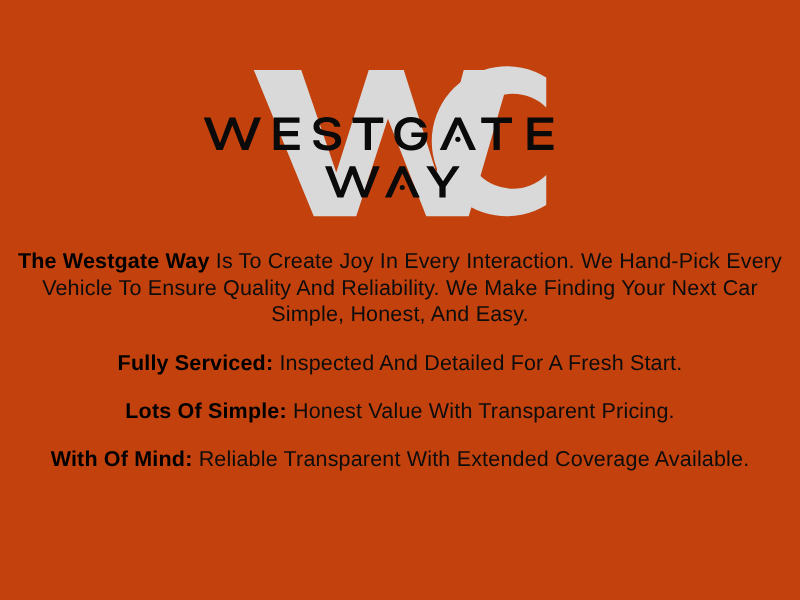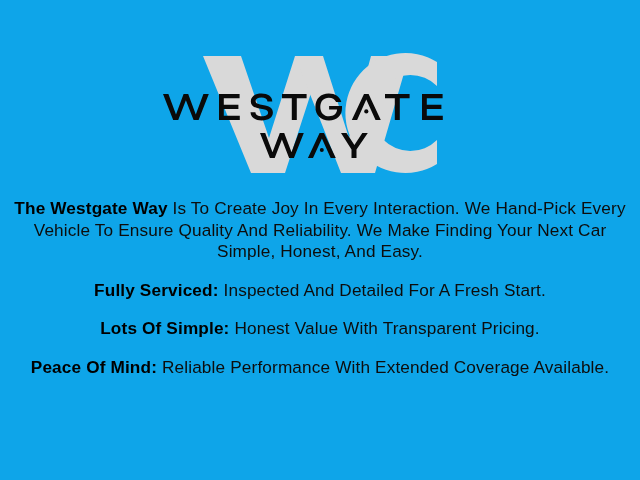--- a/index.html
+++ b/index.html
@@ -12,21 +12,21 @@
     height: 480px;
     overflow: hidden;
     font-family: "Liberation Sans", sans-serif;
     -webkit-font-smoothing: antialiased;
   }
 
   .card {
     position: relative;
     width: 640px;
     height: 480px;
-    background: #0ea5e9;
+    background: #c2410c;
     box-sizing: border-box;
   }
 
   
   .logo-block {
     position: absolute;
     top: 52px;
     left: 0;
     width: 640px;
     height: 125px;
@@ -173,18 +173,18 @@
 
     <p class="para">
       <span class="lead">Fully Serviced:</span><span> Inspected And Detailed For A Fresh Start.</span>
     </p>
 
     <p class="para">
       <span class="lead">Lots Of Simple:</span><span> Honest Value With Transparent Pricing.</span>
     </p>
 
     <p class="para">
-      <span class="lead">Peace Of Mind:</span><span> Reliable Performance With Extended Coverage Available.</span>
+      <span class="lead">With Of Mind:</span><span> Reliable Transparent With Extended Coverage Available.</span>
     </p>
 
   </div>
 
 </div>
 
 </body></html>

